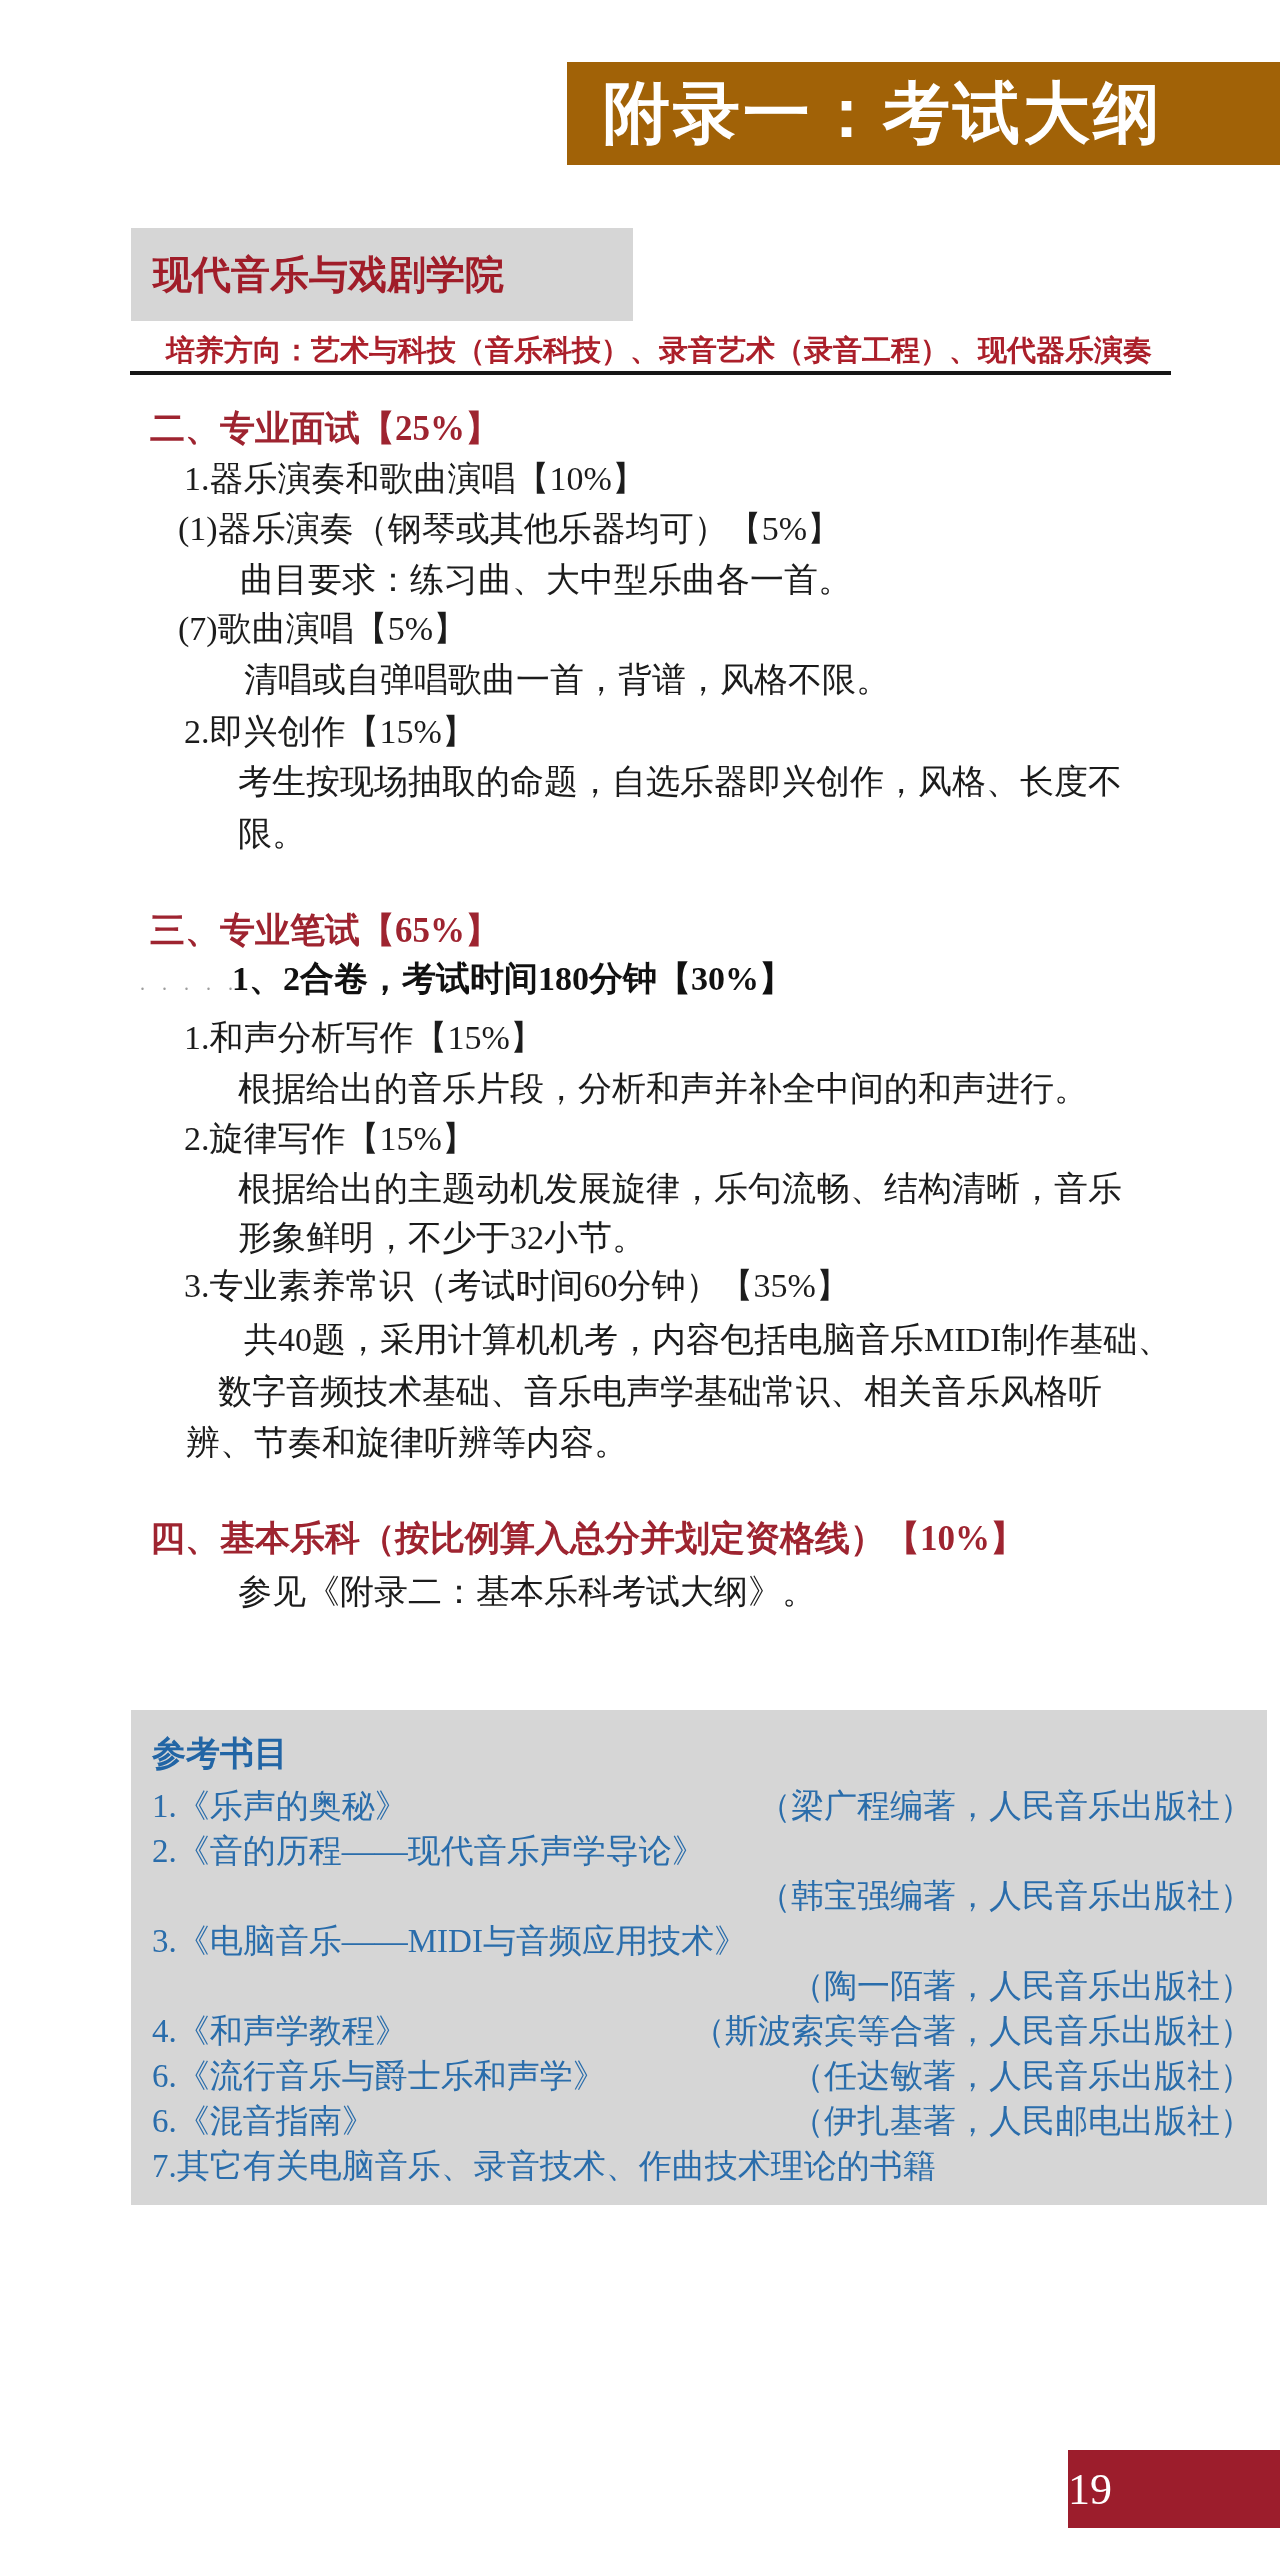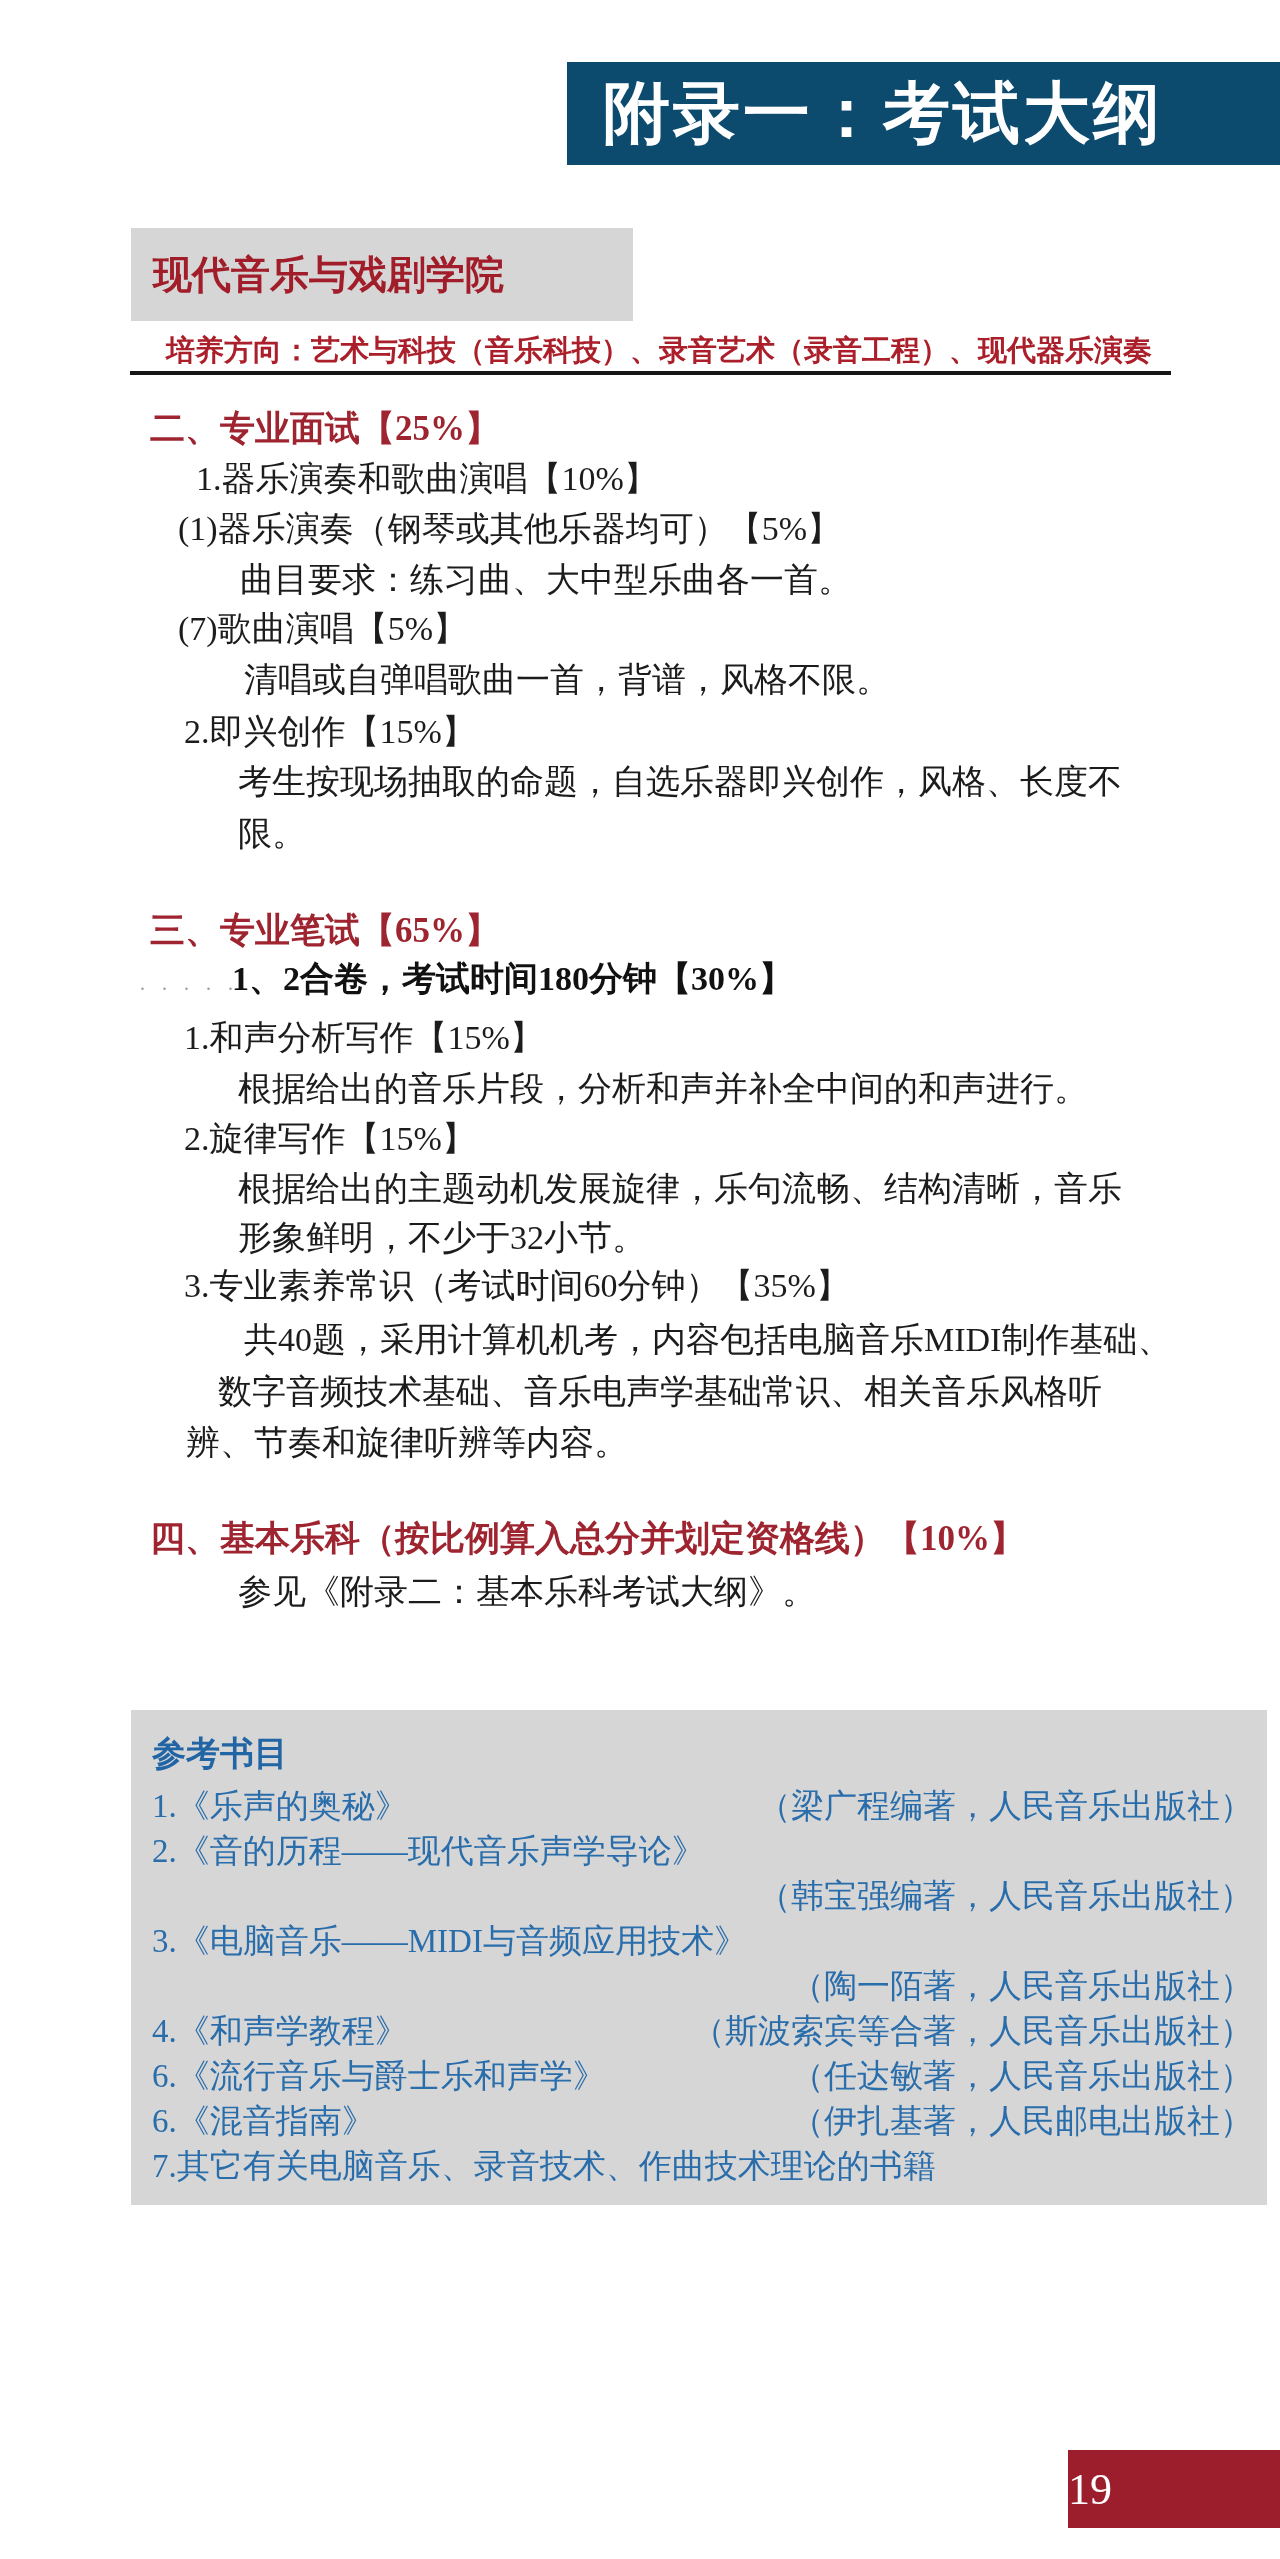--- a/index.html
+++ b/index.html
@@ -7,21 +7,21 @@
     position:relative;
     width:1280px;height:2559px;
     background:#ffffff;
     overflow:hidden;
     font-family:"Liberation Serif","DejaVu Serif",serif;
     color:#1c1c1c;
   }
   
   .banner{
     position:absolute;left:567px;top:62px;width:713px;height:103px;
-    background:#0c4a6e;
+    background:#a16207;
     display:flex;align-items:center;
     padding-left:36px;box-sizing:border-box;
   }
   .banner span{
     color:#ffffff;font-size:67px;font-weight:bold;letter-spacing:3px;
     white-space:nowrap;
   }
   
   .college-box{
     position:absolute;left:131px;top:228px;width:502px;height:93px;
@@ -84,21 +84,21 @@
 
   <div class="college-box">
     <span>现代音乐与戏剧学院</span>
   </div>
 
   <div class="subtitle">培养方向：艺术与科技（音乐科技）、录音艺术（录音工程）、现代器乐演奏</div>
 
   <div class="divider"></div>
 
   <div class="ln h2" style="left:150px;top:409px">二、专业面试【25%】</div>
-  <div class="ln b" style="left:196px;top:459px">1.器乐演奏和歌曲演唱【10%】</div>
+  <div class="ln b" style="left:184px;top:459px">1.器乐演奏和歌曲演唱【10%】</div>
   <div class="ln b" style="left:178px;top:509px">(1)器乐演奏（钢琴或其他乐器均可）【5%】</div>
   <div class="ln b" style="left:240px;top:560px">曲目要求：练习曲、大中型乐曲各一首。</div>
   <div class="ln b" style="left:178px;top:609px">(7)歌曲演唱【5%】</div>
   <div class="ln b" style="left:244px;top:660px">清唱或自弹唱歌曲一首，背谱，风格不限。</div>
   <div class="ln b" style="left:184px;top:712px">2.即兴创作【15%】</div>
   <div class="ln b" style="left:238px;top:762px">考生按现场抽取的命题，自选乐器即兴创作，风格、长度不</div>
   <div class="ln b" style="left:238px;top:814px">限。</div>
 
   <div class="ln h2" style="left:150px;top:911px">三、专业笔试【65%】</div>
   <div class="dots">. . . . .</div>

